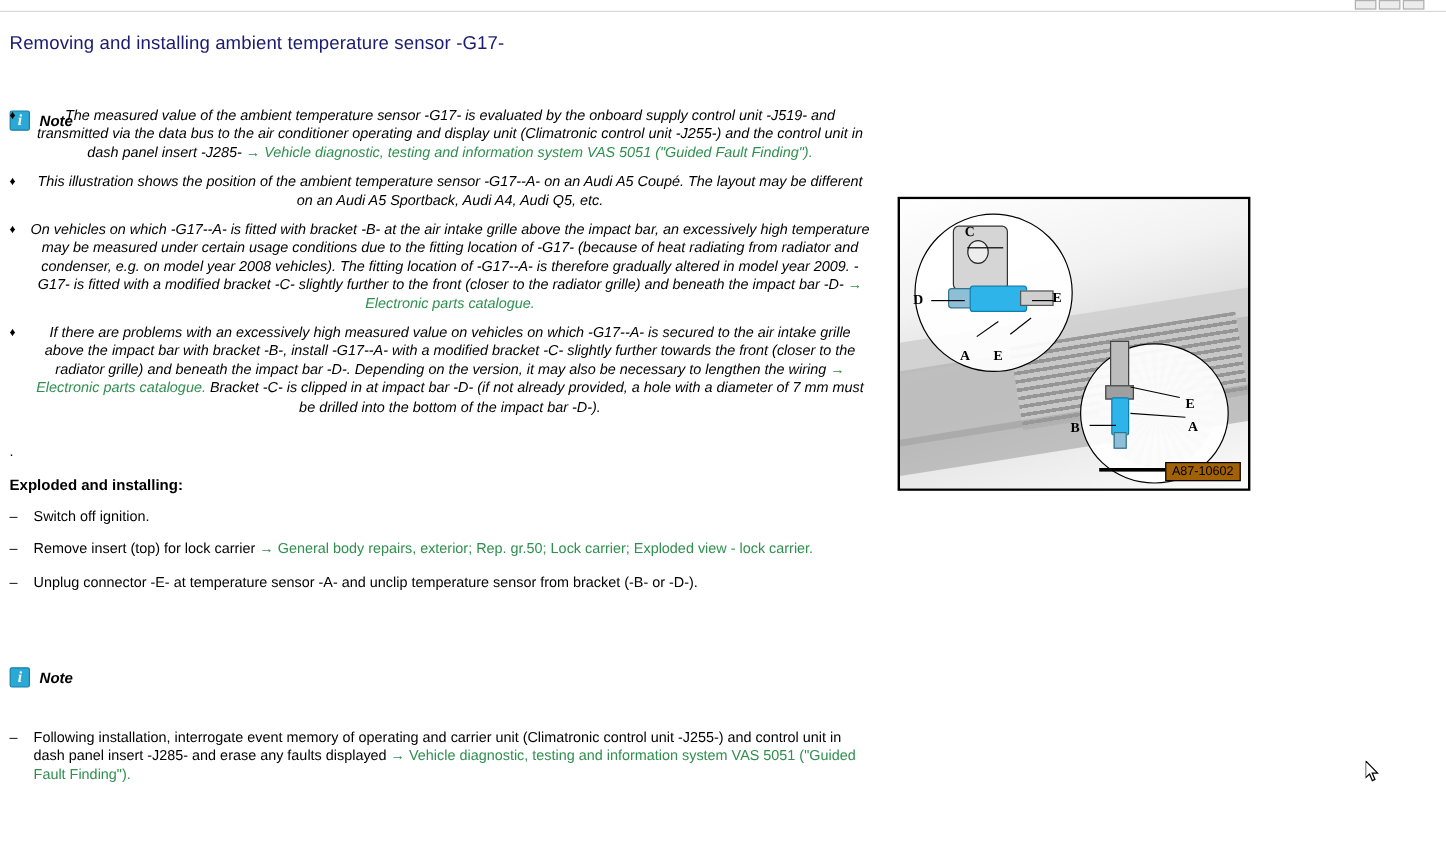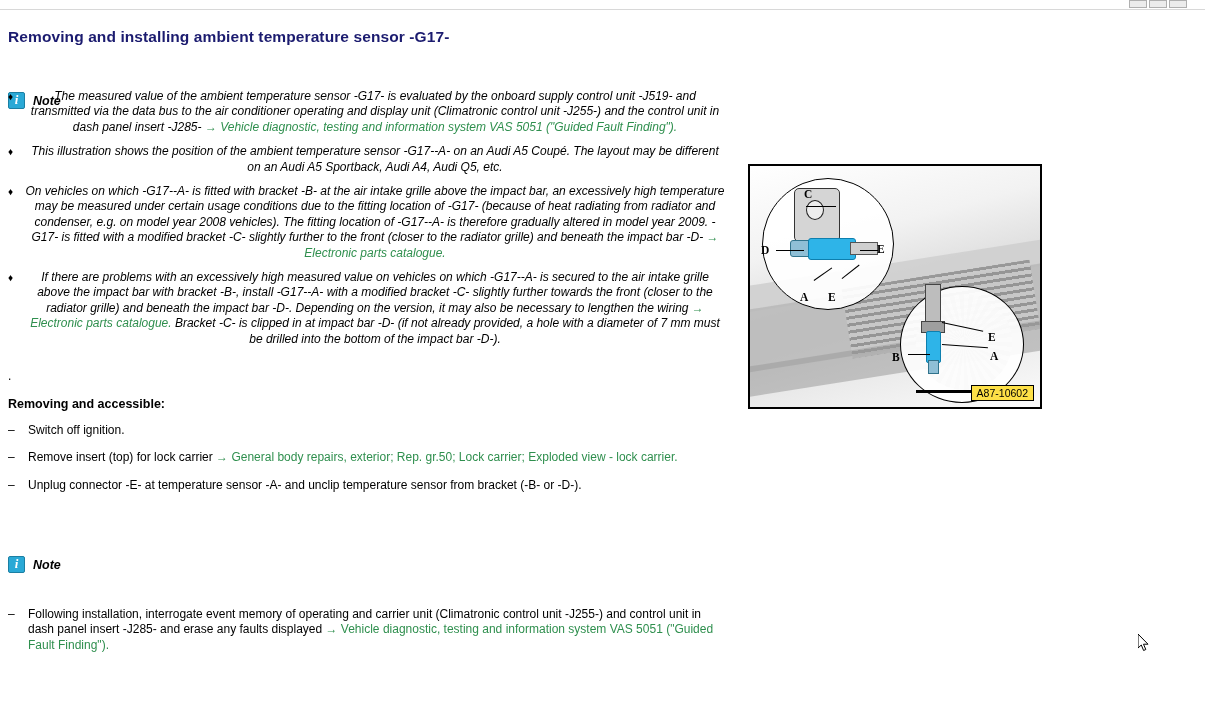--- a/index.html
+++ b/index.html
@@ -44,21 +44,21 @@
     width: 1205px;
     height: 692px;
   }
 
   h1.doc-title {
     position: absolute;
     left: 8px;
     top: 19px;
     margin: 0;
     font-size: 15.5px;
-    font-weight: bold;
+    font-weight: normal;
     color: #1b1b6f;
     letter-spacing: 0.1px;
   }
 
   .note-head {
     display: flex;
     align-items: center;
     gap: 8px;
     margin-top: 32px;
   }
@@ -330,21 +330,21 @@
     font-size: 11.5px;
     font-weight: bold;
     font-family: "Liberation Serif", serif;
     color: #000;
   }
   .fig-code {
     position: absolute;
     right: 6px;
     bottom: 6px;
     border: 1.3px solid #000;
-    background: #fde047;
+    background: #a16207;
     padding: 1px 5px;
     font-size: 10.5px;
     font-family: "Liberation Sans", sans-serif;
   }
   .fig-baseline {
     position: absolute;
     left: 166px;
     bottom: 14px;
     width: 112px;
     height: 3px;
@@ -397,21 +397,21 @@
 
     <div class="bullet">
       <span class="marker">♦</span>
       <span class="btext"><span>If there are problems with an excessively high measured value on vehicles on which -G17--A- is secured to the air intake grille above the impact bar with bracket -B-, install -G17--A- with a modified bracket -C- slightly further towards the front (closer to the radiator grille) and beneath the impact bar -D-. Depending on the version, it may also be necessary to lengthen the wiring </span><span class="lnk">→ Electronic parts catalogue.</span><span> Bracket -C- is clipped in at impact bar -D- (if not already provided, a hole with a diameter of 7 mm must be drilled into the bottom of the impact bar -D-).</span></span>
     </div>
 
   </div>
 
   <div class="dot-line">.</div>
 
-  <h2 class="sub">Removing and accessible:</h2>
+  <h2 class="sub">Exploded and installing:</h2>
 
   <div class="steps">
 
     <div class="step">
       <span class="marker">–</span>
       <span class="stext"><span>Switch off ignition.</span></span>
     </div>
 
     <div class="step">
       <span class="marker">–</span>

